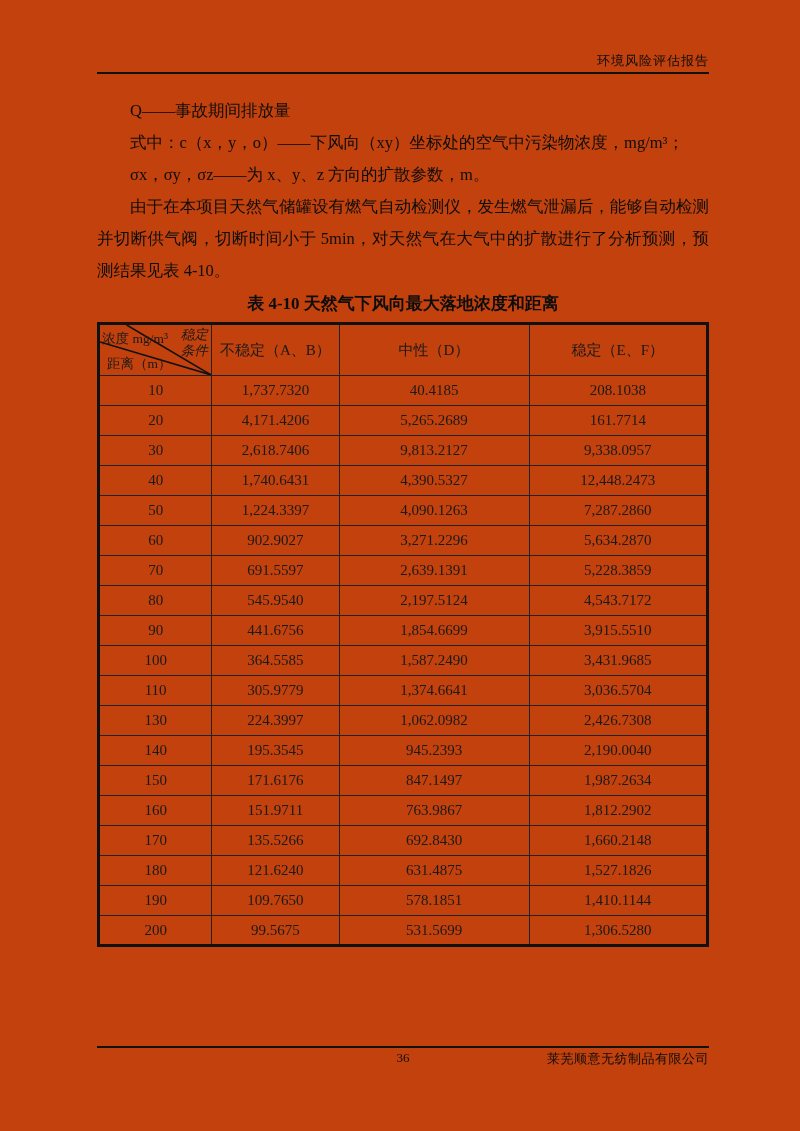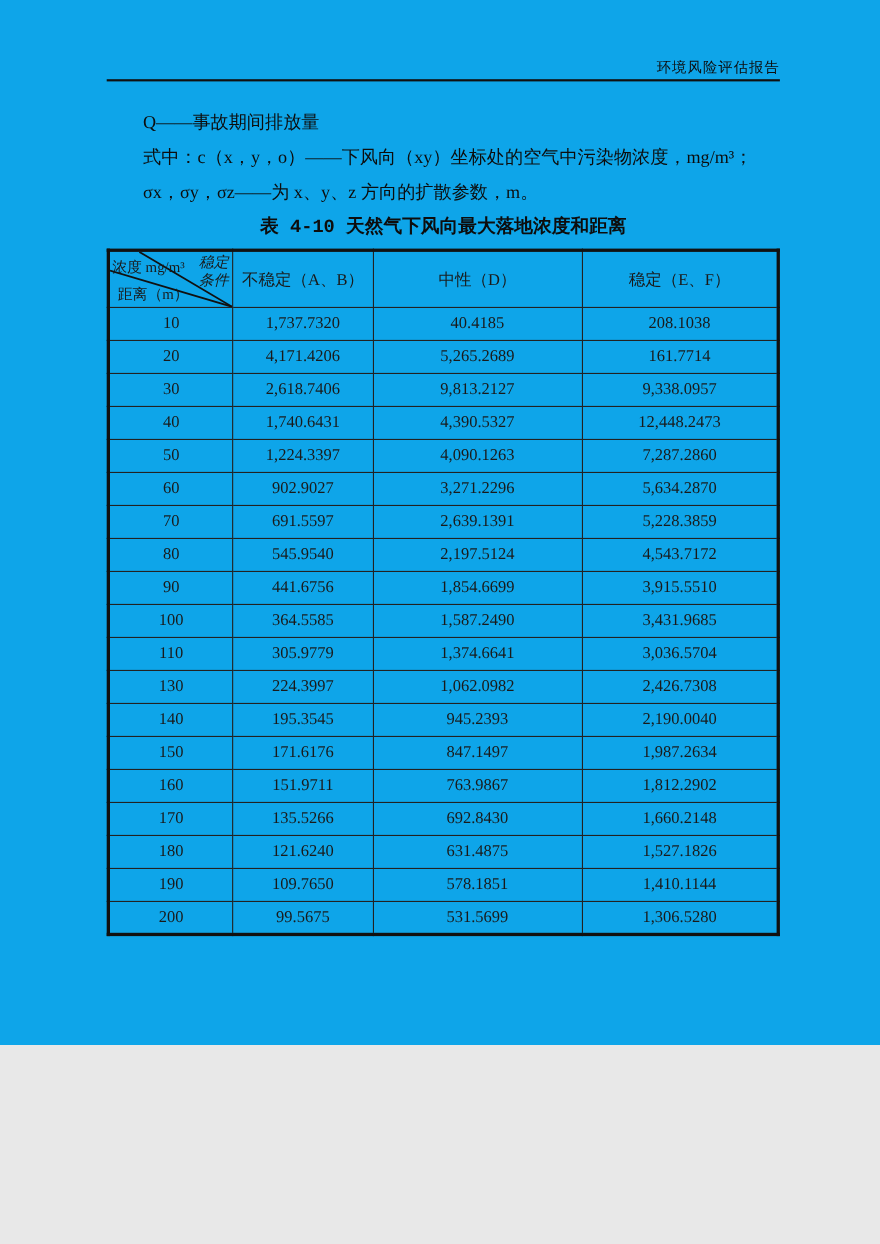--- a/index.html
+++ b/index.html
@@ -1,22 +1,22 @@
 <!DOCTYPE html>
 <html><head>
 <meta charset="utf-8">
 <style>
   * { box-sizing: border-box; }
   html, body { margin: 0; padding: 0; background: #e8e8e8; }
   .page {
     position: relative;
     width: 800px;
-    height: 950px;
+    height: 1131px;
     margin: 0 auto;
-    background: #0ea5e9;
+    background: #c2410c;
     color: #0d0d0d;
     font-family: "Liberation Serif", "DejaVu Serif", serif;
     overflow: hidden;
   }
   
   .doc-header {
     position: absolute;
     top: 0;
     left: 97px;
     right: 91px;
@@ -41,21 +41,20 @@
     text-align: justify;
   }
   .indented { text-indent: 2em; }
   
   .table-title {
     margin: 7px 0 8px 0;
     text-align: center;
     font-weight: bold;
     font-size: 17px;
     line-height: 20px;
-    font-family: Liberation Mono, monospace;
   }
   table.data-table {
     width: 100%;
     border-collapse: collapse;
     table-layout: fixed;
     border: 3px solid #111;
   }
   .data-table th, .data-table td {
     border: 1px solid #222;
     text-align: center;
@@ -113,20 +112,21 @@
 <div class="page">
 
   <div class="doc-header">
     <span>环境风险评估报告</span>
   </div>
 
   <div class="content">
     <p class="para indented">Q——事故期间排放量</p>
     <p class="para indented">式中：c（x，y，o）——下风向（xy）坐标处的空气中污染物浓度，mg/m³；</p>
     <p class="para indented">σx，σy，σz——为 x、y、z 方向的扩散参数，m。</p>
+    <p class="para indented">由于在本项目天然气储罐设有燃气自动检测仪，发生燃气泄漏后，能够自动检测并切断供气阀，切断时间小于 5min，对天然气在大气中的扩散进行了分析预测，预测结果见表 4-10。</p>
 
     <div class="table-title">表 4-10 天然气下风向最大落地浓度和距离</div>
 
     <table class="data-table">
       <colgroup>
         <col style="width:18.6%">
         <col style="width:20.9%">
         <col style="width:31.2%">
         <col style="width:29.3%">
       </colgroup>

